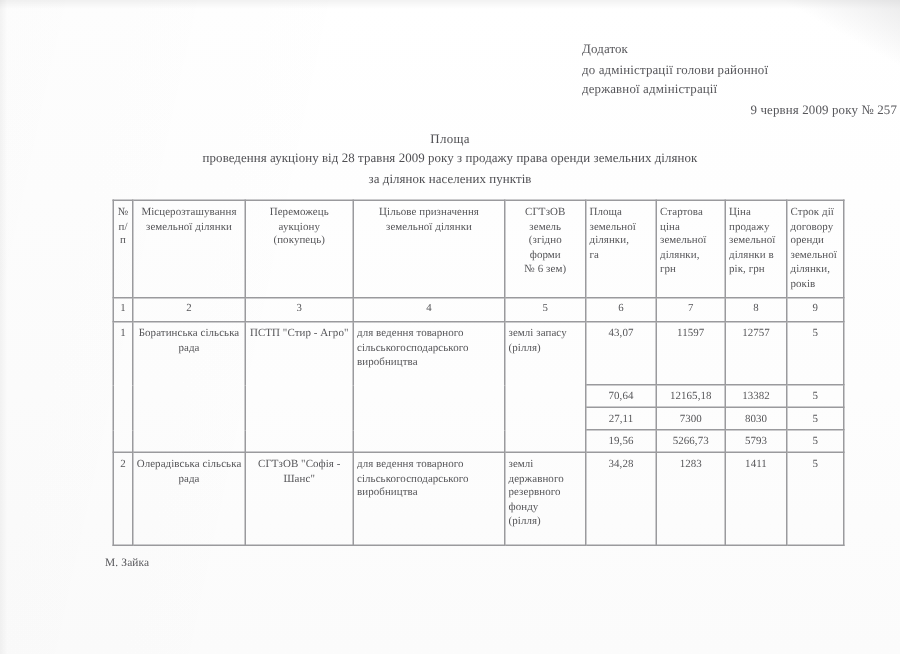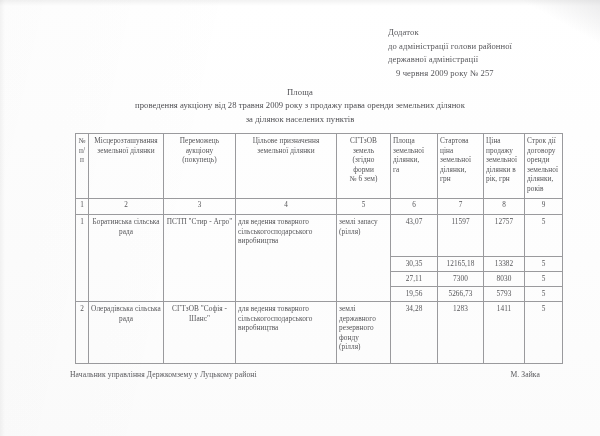--- a/index.html
+++ b/index.html
@@ -61,21 +61,21 @@
     left: 388px;
     top: 26px;
     width: 210px;
     font-size: 8.6px;
     line-height: 13.6px;
     color: #56565a;
     letter-spacing: 0.1px;
   }
   .doc-header .ln { white-space: nowrap; }
   .doc-header .ln.indent1 { padding-left: 0px; }
-  .doc-header .ln.indent3 { padding-left: 8px; }
+  .doc-header .ln.indent3 { padding-left: 8px; text-align: right; }
 
   
   .title-block {
     position: absolute;
     left: 0; right: 0;
     top: 86px;
     text-align: center;
     color: #4f4f53;
   }
   .title-main {
@@ -273,21 +273,21 @@
             <div>землі запасу</div>
             <div>(рілля)</div>
           </td>
           <td class="num">43,07</td>
           <td class="num">11597</td>
           <td class="num">12757</td>
           <td class="num">5</td>
         </tr>
 
         <tr>
-          <td class="c sub-h">30,35</td>
+          <td class="c sub-h">70,64</td>
           <td class="c sub-h">12165,18</td>
           <td class="c sub-h">13382</td>
           <td class="c sub-h">5</td>
         </tr>
 
         <tr>
           <td class="c sub-h">27,11</td>
           <td class="c sub-h">7300</td>
           <td class="c sub-h">8030</td>
           <td class="c sub-h">5</td>
@@ -312,20 +312,19 @@
           <td class="num">34,28</td>
           <td class="num">1283</td>
           <td class="num">1411</td>
           <td class="num">5</td>
         </tr>
       </tbody>
         </table>
     </div>
 
     <div class="footer">
-      <div>Начальник управління Держкомзему у Луцькому районі</div>
       <div class="sig">М. Зайка</div>
     </div>
 
     <div class="watermark"></div>
 
   </div>
 </div>
 
 </body></html>

